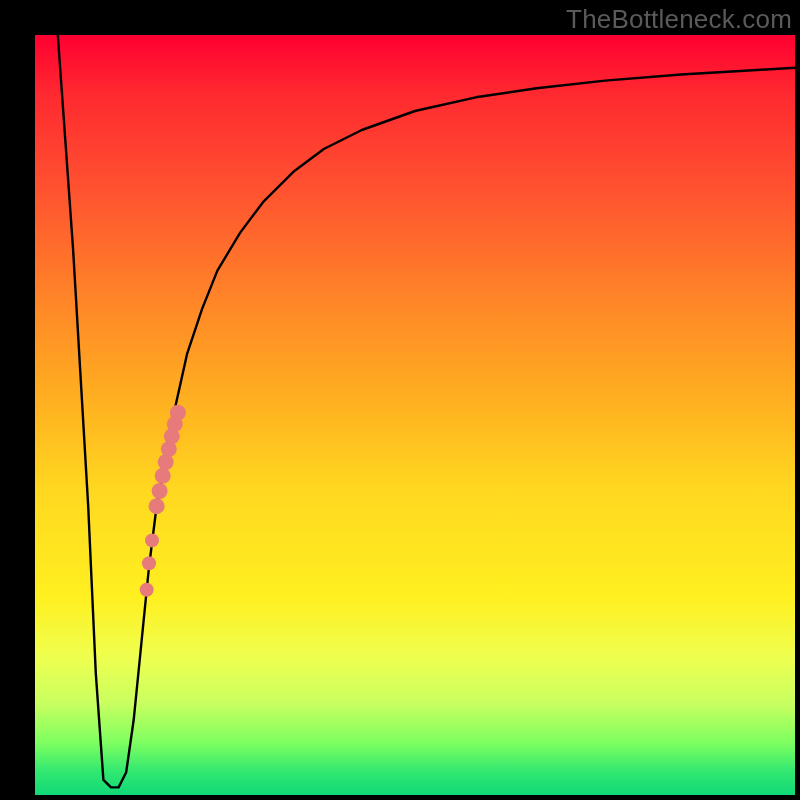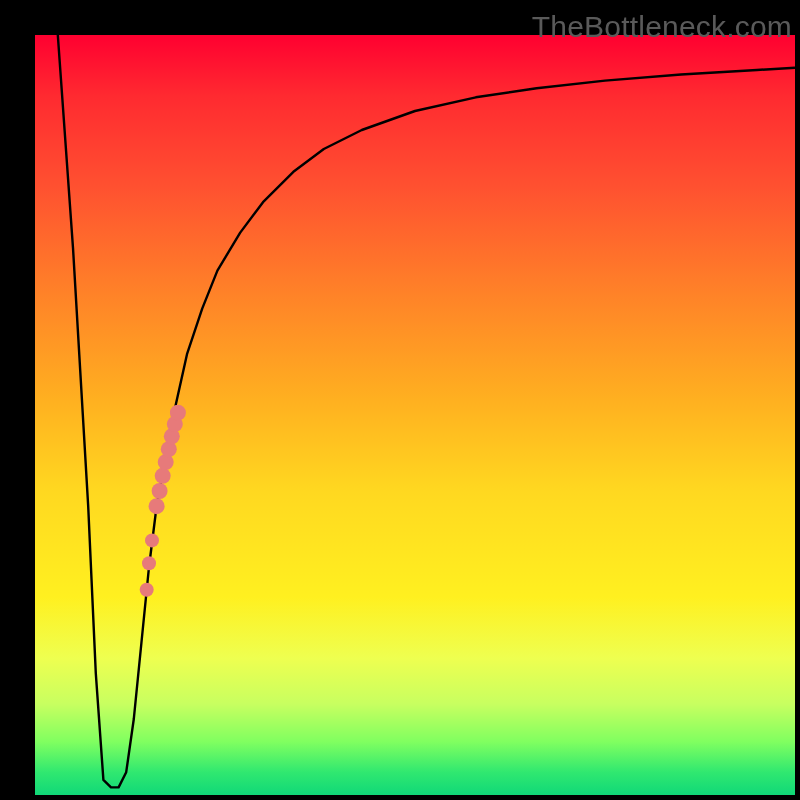--- a/index.html
+++ b/index.html
@@ -35,23 +35,23 @@
       #fff020 74%,
       #eeff50 82%,
       #c8ff60 88%,
       #80ff60 93%,
       #30e870 97%,
       #10d878 100%
     );
   }
   .watermark {
     position: absolute;
-    top: 10px;
+    top: 4px;
     right: 8px;
-    font-size: 30px;
+    font-size: 26px;
     font-weight: 400;
     color: #5a5a5a;
     letter-spacing: 0.2px;
     user-select: none;
   }
   svg.curve {
     position: absolute;
     left: 0;
     top: 0;
     width: 760px;

